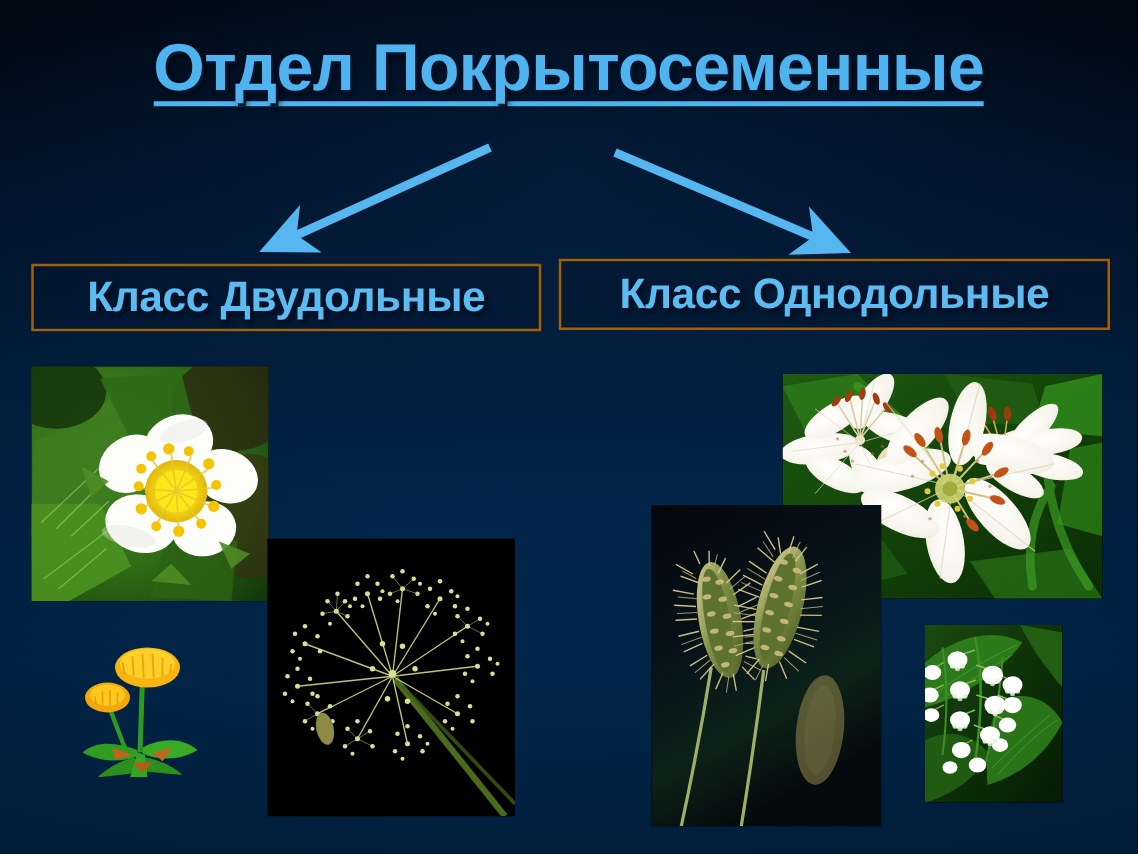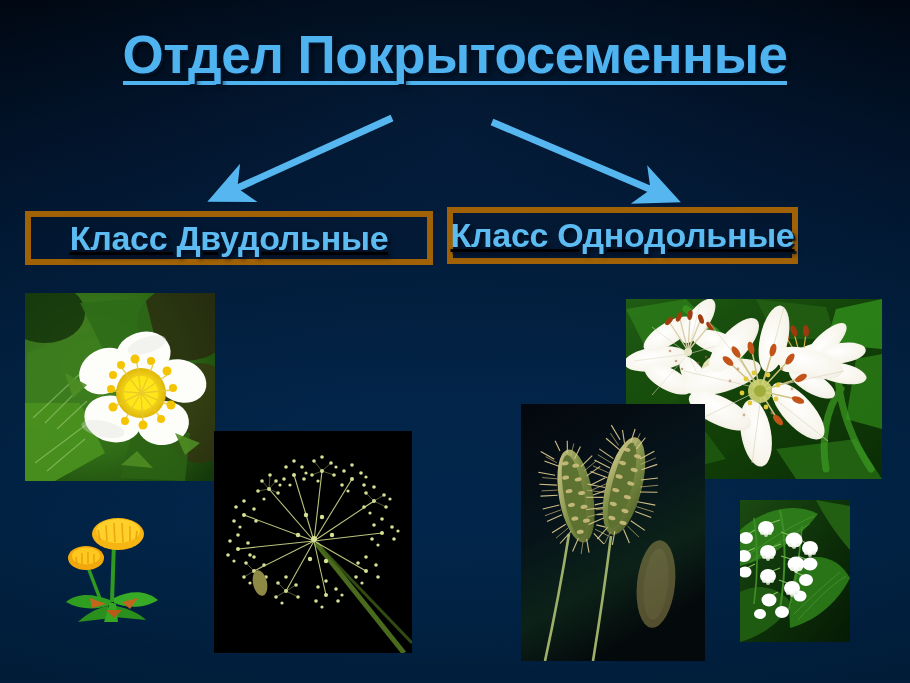--- a/index.html
+++ b/index.html
@@ -62,37 +62,36 @@
     top: 0;
     width: 910px;
     height: 683px;
     pointer-events: none;
   }
 
   
   .class-box {
     position: absolute;
     box-sizing: border-box;
-    border: 6px solid #a16207;
+    border: 2px solid #a16207;
     display: flex;
     align-items: center;
     justify-content: center;
     background: rgba(2,16,36,0.25);
-    text-decoration: underline;
   }
   .class-box .label {
     font-size: 34px;
     font-weight: bold;
     color: #5CBCF2;
     white-space: nowrap;
     letter-spacing: -0.3px;
     text-shadow: 2px 2px 0 rgba(2,18,40,0.9), 3px 3px 4px rgba(0,0,0,0.55);
   }
   #box-dicots { left: 25px;  top: 211px; width: 408px; height: 54px; }
-  #box-monocots { left: 447px; top: 207px; width: 351px; height: 57px; }
+  #box-monocots { left: 447px; top: 207px; width: 441px; height: 57px; }
 
   
   .photo {
     position: absolute;
     overflow: hidden;
     background: #000;
   }
 
   #photo-strawberry { left: 25px;  top: 293px; width: 190px; height: 188px; }
   #photo-dill       { left: 214px; top: 431px; width: 198px; height: 222px; }

